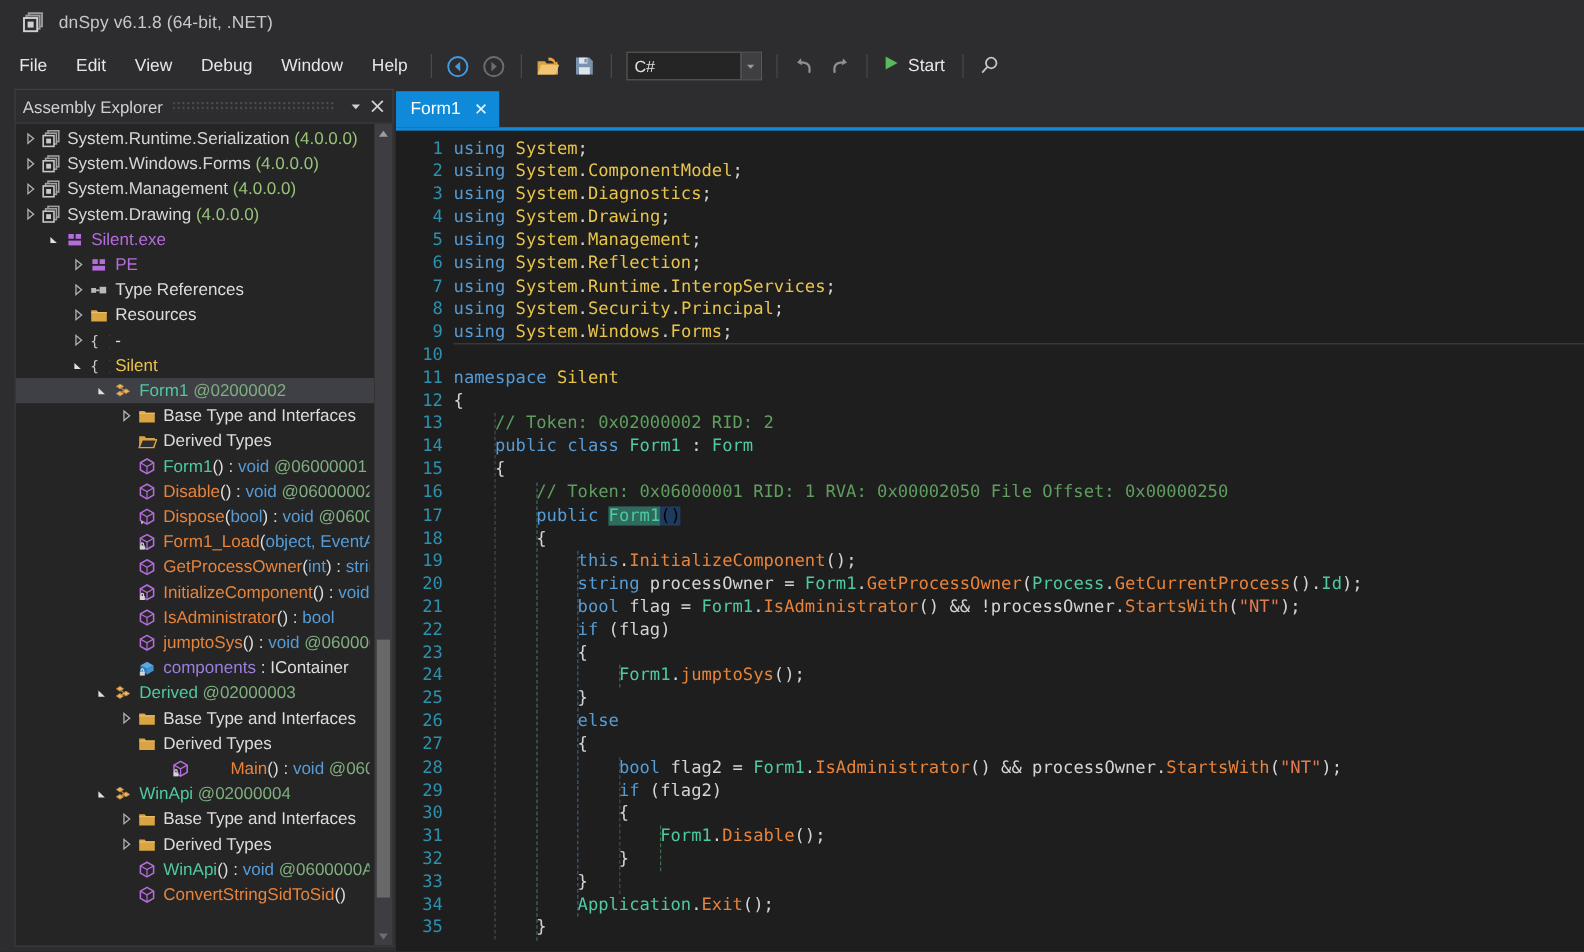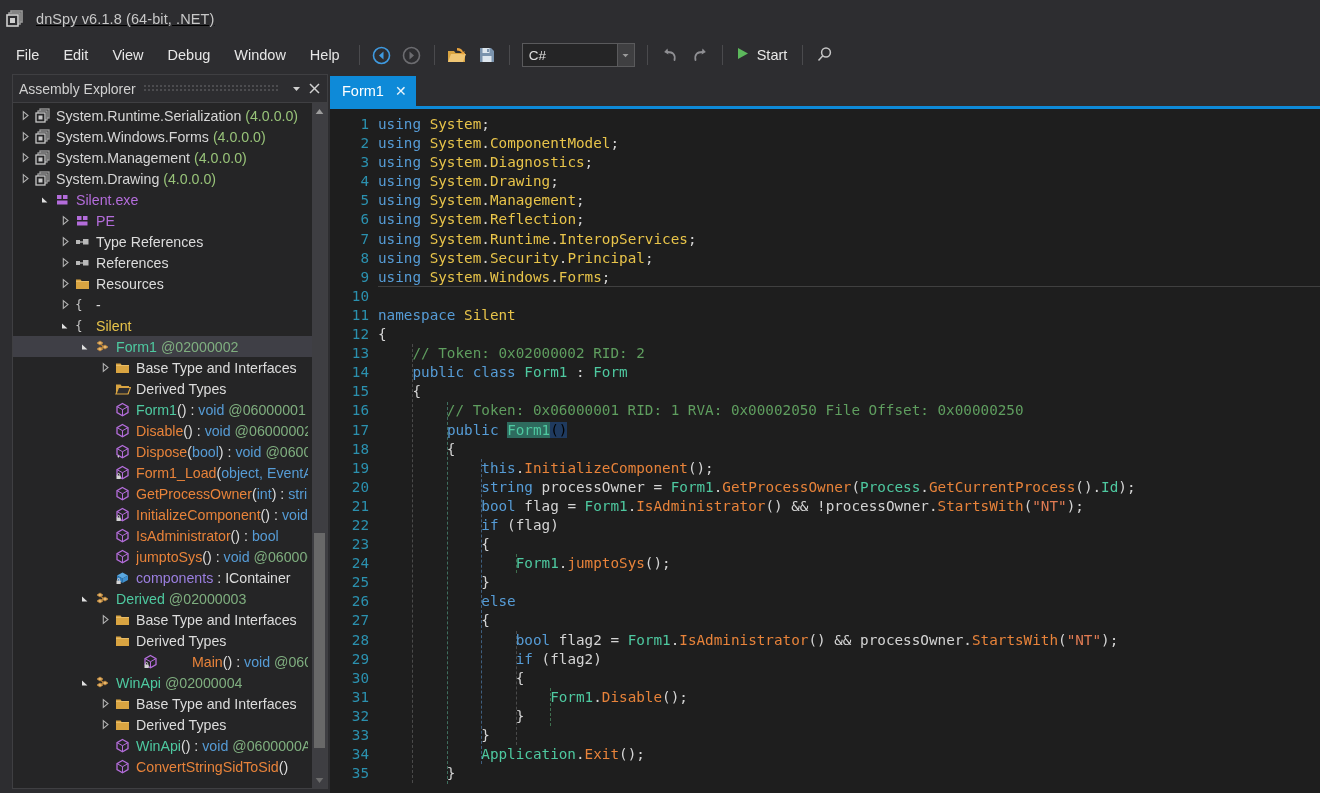--- a/index.html
+++ b/index.html
@@ -18,23 +18,22 @@
     display: flex;
     flex-direction: column;
   }
 
   
   .titlebar {
     height: 38px;
     background: #2d2d30;
     display: flex;
     align-items: center;
-    padding-left: 4px;
+    padding-left: 17px;
     flex: 0 0 38px;
-    text-decoration: underline;
   }
   .titlebar .app-icon {
     width: 22px; height: 22px;
     margin-right: 10px;
     position: relative;
     flex: 0 0 22px;
   }
   .titlebar .app-icon svg { display:block; }
   .titlebar .title-text {
     color: #c8c8c8;
@@ -550,35 +549,20 @@
               <span class="tlabel"><span class="c-plain">Type References</span></span>
             </div>
             <div class="tree-row" style="padding-left: 44px;">
               <span class="tw">
                 <svg width="11" height="11" viewBox="0 0 11 11">
                   <path d="M3.3 1.6 L8 5.5 L3.3 9.4 Z" fill="none" stroke="#b0b0b0" stroke-width="1.1"></path>
                 </svg>
               </span>
               <span class="ti">
                 <svg width="17" height="17" viewBox="0 0 17 17">
-                  <rect x="2" y="7" width="4" height="4" fill="#b9b9b9"></rect>
-                  <line x1="6" y1="9" x2="9" y2="9" stroke="#b9b9b9" stroke-width="1.3"></line>
-                  <rect x="9" y="6" width="5.5" height="5.5" fill="#b9b9b9"></rect>
-                </svg>
-              </span>
-              <span class="tlabel"><span class="c-plain">References</span></span>
-            </div>
-            <div class="tree-row" style="padding-left: 44px;">
-              <span class="tw">
-                <svg width="11" height="11" viewBox="0 0 11 11">
-                  <path d="M3.3 1.6 L8 5.5 L3.3 9.4 Z" fill="none" stroke="#b0b0b0" stroke-width="1.1"></path>
-                </svg>
-              </span>
-              <span class="ti">
-                <svg width="17" height="17" viewBox="0 0 17 17">
                   <path d="M2 4.5 h4.5 l1.2 1.5 H15 v8 H2 Z" fill="#d9a441"></path>
                   <path d="M2 6 h13 v1 H2 Z" fill="#e8bc67"></path>
                 </svg>
               </span>
               <span class="tlabel"><span class="c-plain">Resources</span></span>
             </div>
             <div class="tree-row" style="padding-left: 44px;">
               <span class="tw">
                 <svg width="11" height="11" viewBox="0 0 11 11">
                   <path d="M3.3 1.6 L8 5.5 L3.3 9.4 Z" fill="none" stroke="#b0b0b0" stroke-width="1.1"></path>

